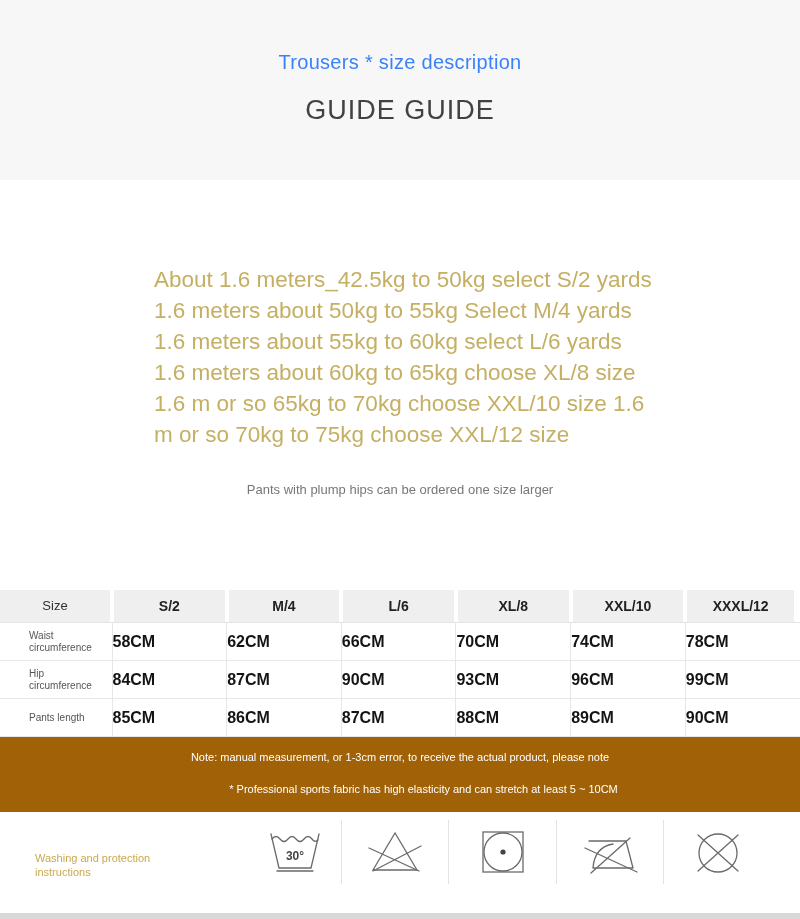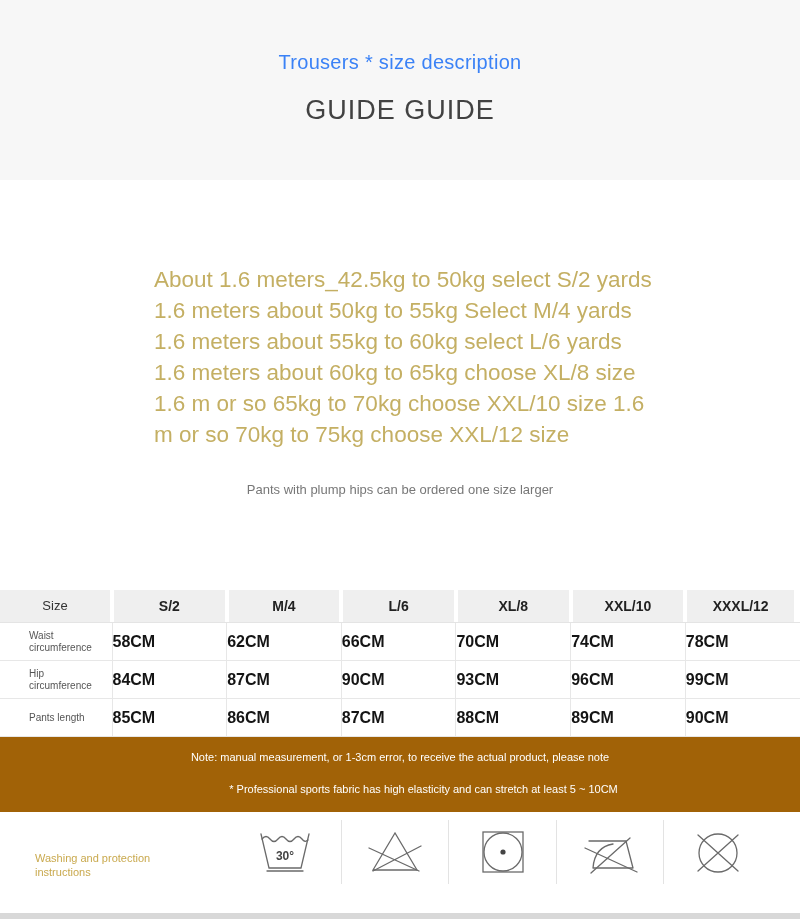--- a/index.html
+++ b/index.html
@@ -41,21 +41,21 @@
             background:#a16207; color:#ffffff; text-align:center; }
   .banner .l1 { padding-top:14px; font-size:11px; }
   .banner .l2 { margin-top:20px; font-size:11px;padding-left:47px; }
 
   
   .care { position:absolute; top:812px; left:0; width:800px; height:81px; background:#ffffff;padding-left:44px; }
   .care-label { position:absolute; left:35px; top:40px; width:130px;
                 font-size:11px; line-height:1.25; color:#c9a94e; }
   .care-icon { position:absolute; top:16px; width:58px; height:48px; }
   .care-icon svg { display:block; }
-  .ci0 { left:256px; } .ci1 { left:366px; } .ci2 { left:474px; }
+  .ci0 { left:266px; } .ci1 { left:366px; } .ci2 { left:474px; }
   .ci3 { left:581px; } .ci4 { left:689px; }
   .vdiv { position:absolute; top:8px; width:1px; height:64px; background:#e3e3e3; }
   .vd0 { left:341px; } .vd1 { left:448px; } .vd2 { left:556px; } .vd3 { left:663px; }
 
   .strip { position:absolute; top:913px; left:0; width:800px; height:6px; background:#d8d8d8; }
 
   .icon-stroke { fill:none; stroke:#6a6a6a; stroke-width:1.3; stroke-linecap:round; }
   .icon-text { fill:#444444; font-size:12px; font-weight:bold; font-family:"Liberation Sans", sans-serif; }
 </style>
 </head>

